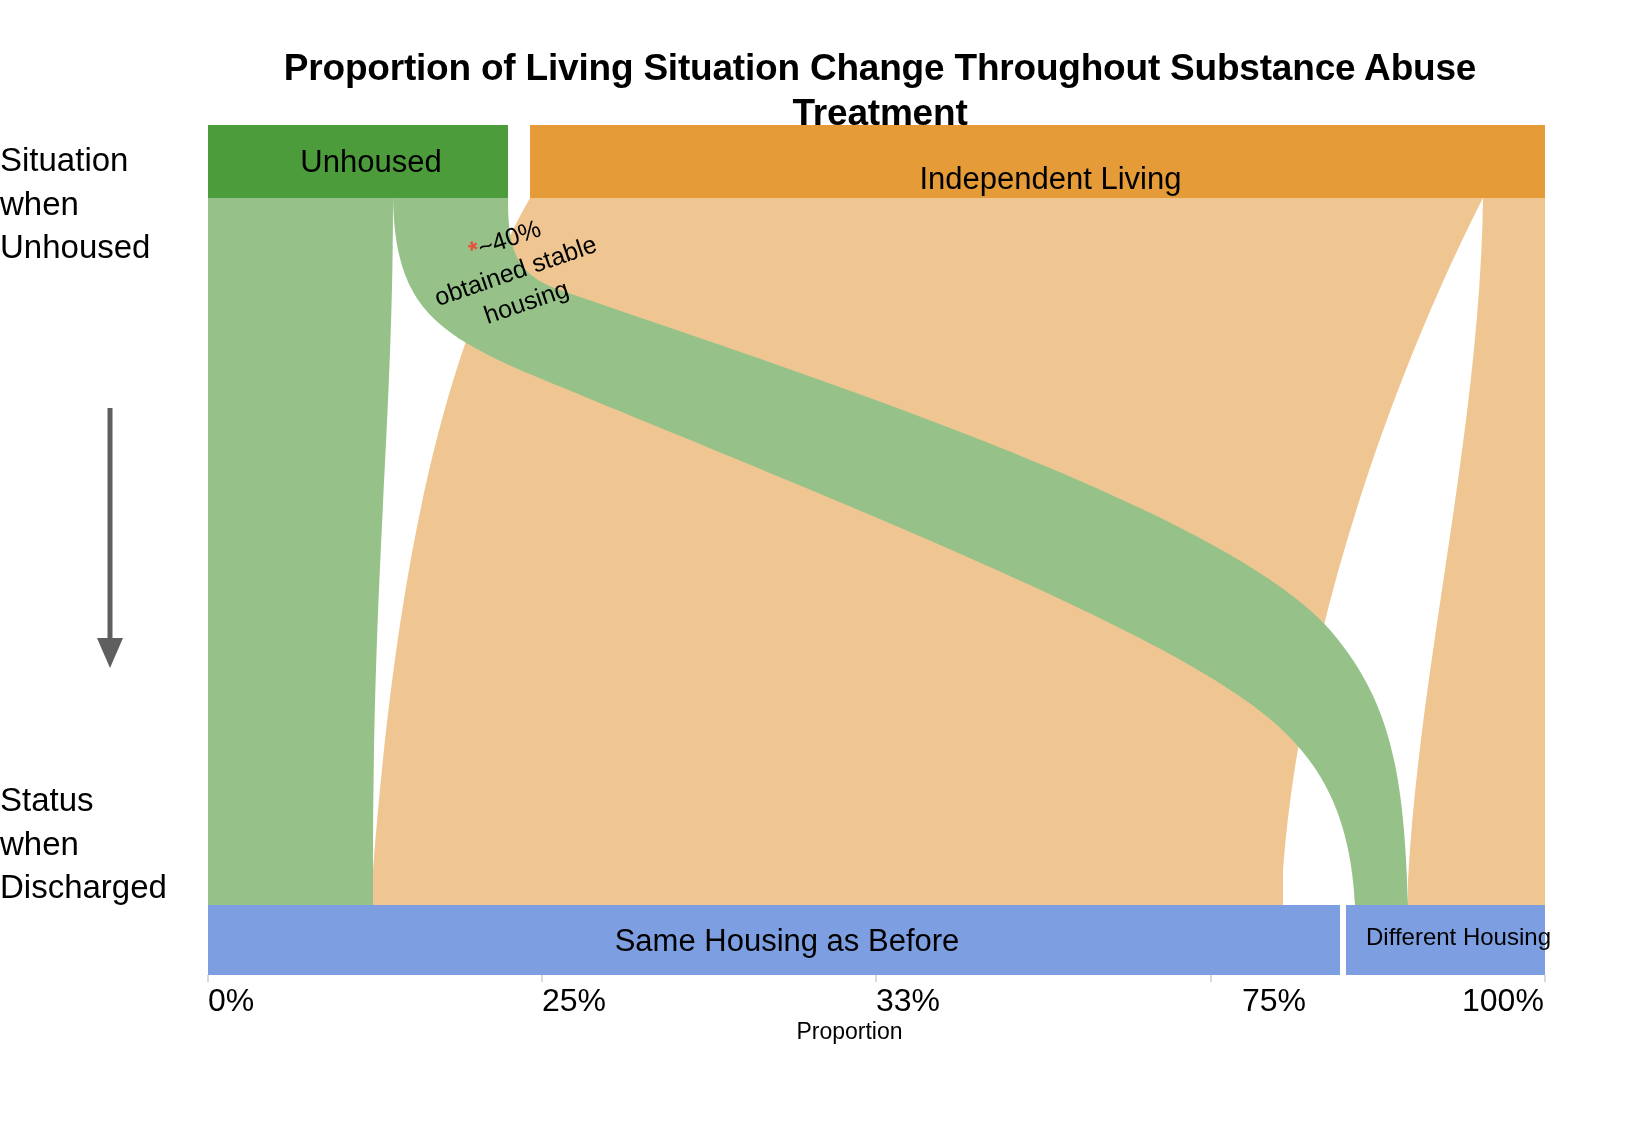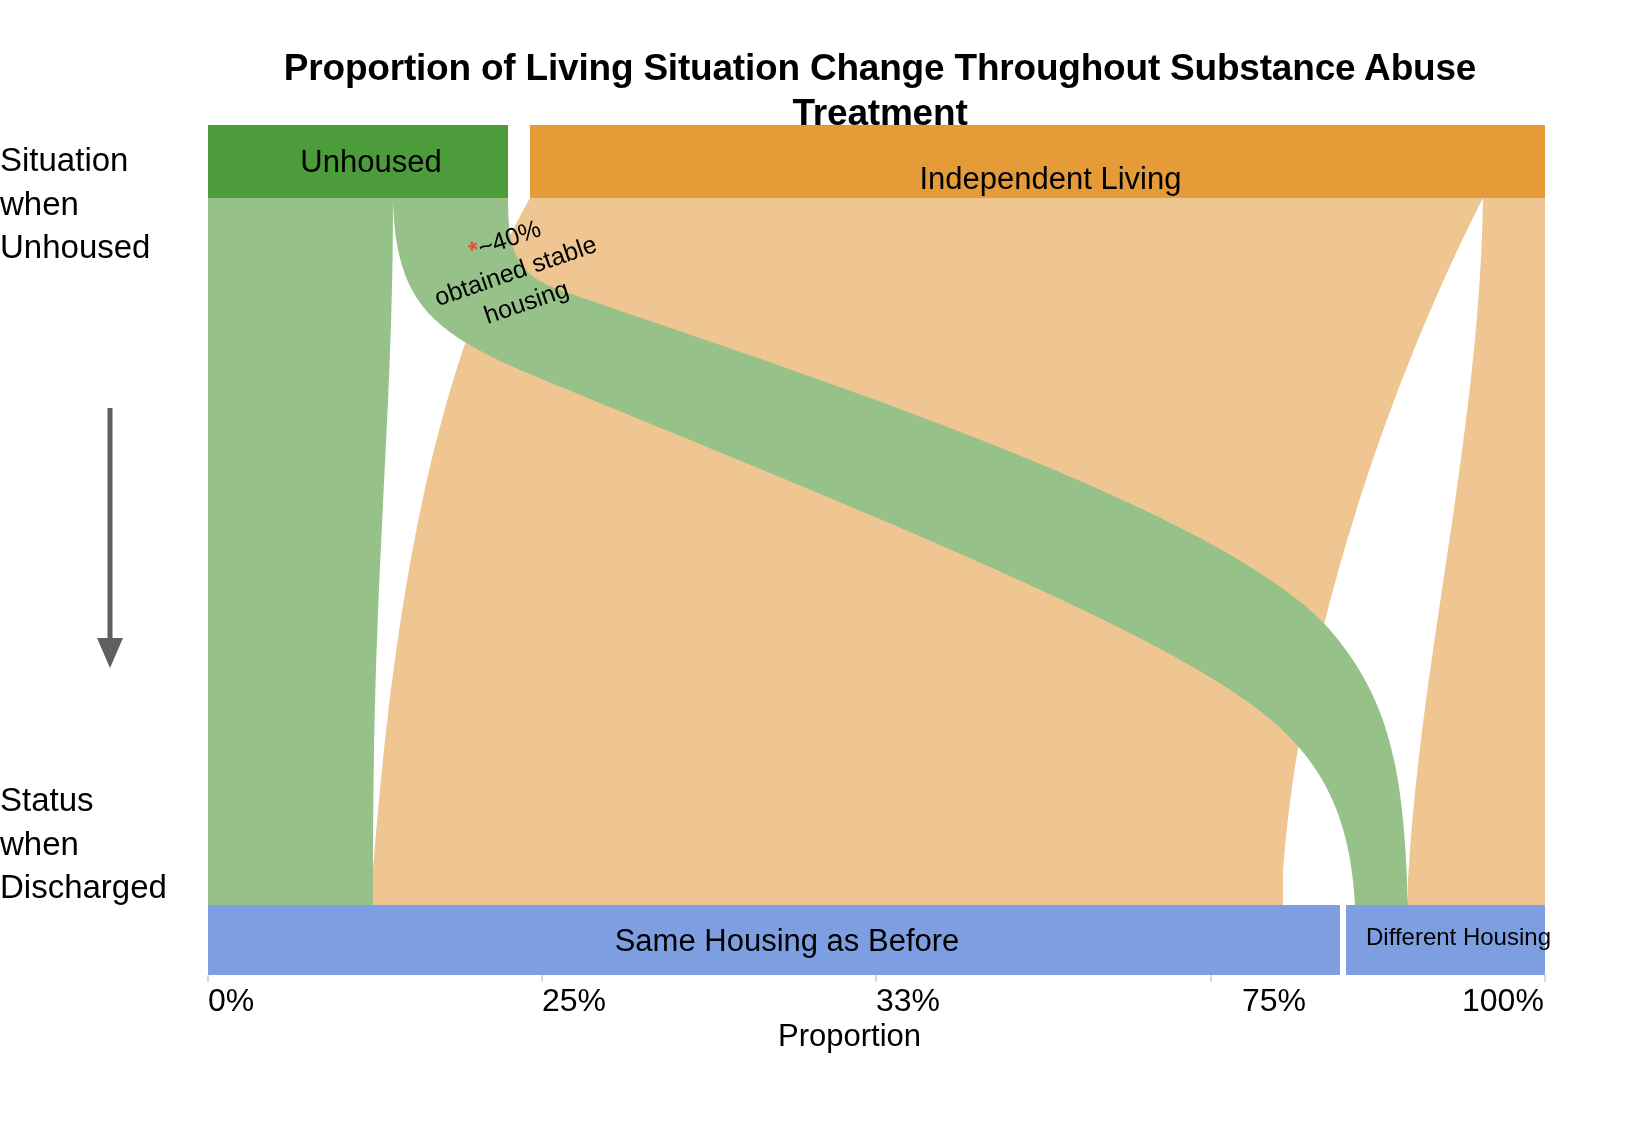--- a/index.html
+++ b/index.html
@@ -53,21 +53,21 @@
     color:#000000;
     top:982px;
     white-space:nowrap;
   }
 
   .axis-title{
     position:absolute;
     left:0; right:0;
     top:1018px;
     text-align:center;
-    font-size:31px;
+    font-size:23px;
     color:#000000;
   }
   .axis-title span{display:inline-block;margin-left:60px;}
 </style>
 </head>
 <body>
 
 <div id="stage">
 
   <div class="chart-title">

